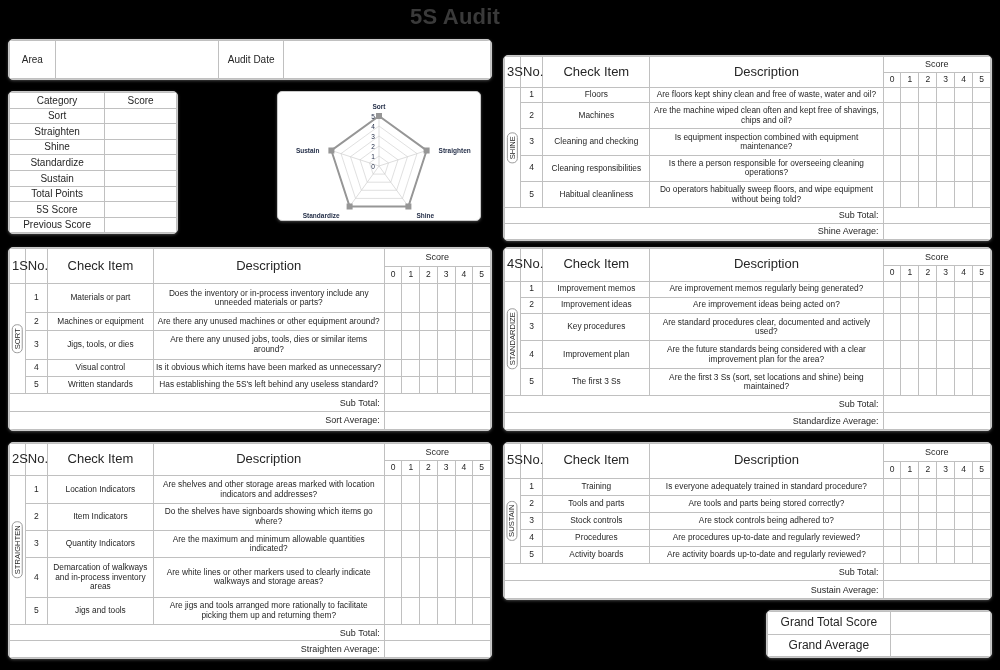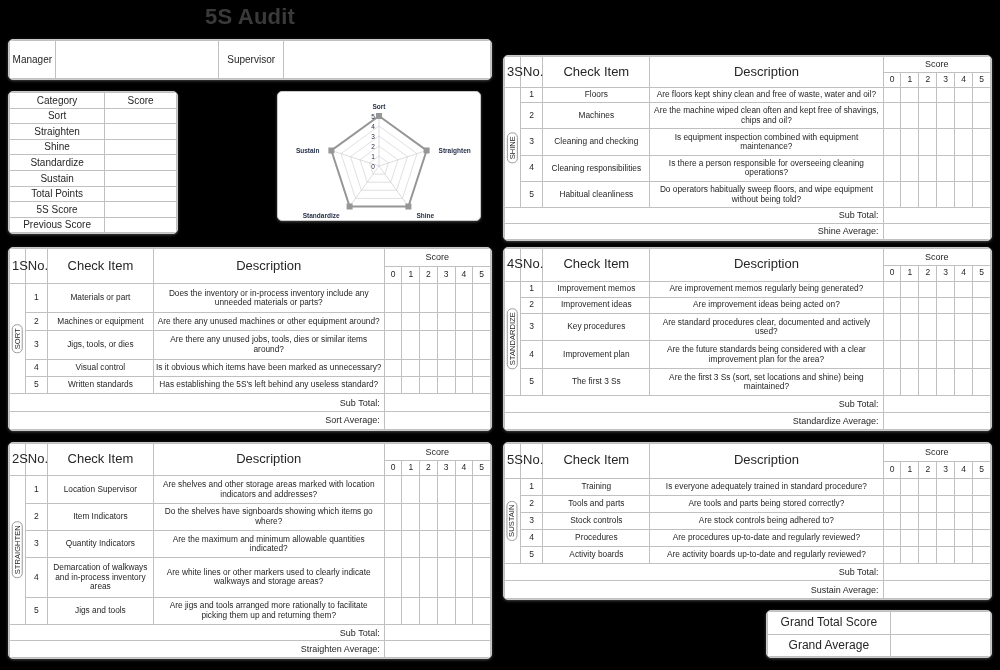--- a/index.html
+++ b/index.html
@@ -5,21 +5,21 @@
   html,body{margin:0;padding:0;}
   body{
     width:1000px;height:670px;
     background:#000000;
     font-family:"Liberation Sans", sans-serif;
     overflow:hidden;
     position:relative;
   }
   .page-title{
     position:absolute;left:0;top:4px;width:500px;
-    text-align:center;
+    text-align:right;
     font-size:22px;font-weight:bold;color:#3a3a3a;
     letter-spacing:.2px;
   }
   
   .panel{
     position:absolute;
     background:#ffffff;
     border:1px solid #c9c9c9;
     border-radius:5px;
     box-shadow:0 1px 3px rgba(120,120,120,.55);
@@ -100,23 +100,23 @@
 </style>
 </head>
 <body>
 
 <div class="page-title">5S Audit</div>
 
 <div class="panel" id="info-panel">
   <table class="grid">
     <tbody id="info-body">
         <tr>
-          <td style="width:9.5%">Manager</td>
+          <td style="width:9.5%">Area</td>
           <td style="width:34%"></td>
-          <td style="width:13.5%">Supervisor</td>
+          <td style="width:13.5%">Audit Date</td>
           <td style="width:43%"></td>
         </tr>
       </tbody>
   </table>
 </div>
 
 <div class="panel" id="category-panel">
   <table class="grid">
     <colgroup>
         <col style="width:57%">
@@ -306,21 +306,21 @@
           <td class="scorenum" style="width:3.7%">4</td>
           <td class="scorenum" style="width:3.7%">5</td>
         </tr>
         <tr>
           <td class="rot-cell" rowspan="5">
             <div class="rot-box">
               <div class="rot-inner">STRAIGHTEN</div>
             </div>
           </td>
           <td class="no-cell">1</td>
-          <td>Location Supervisor</td>
+          <td>Location Indicators</td>
           <td>Are shelves and other storage areas marked with location indicators and addresses?</td>
           <td class="scorecell"></td>
           <td class="scorecell"></td>
           <td class="scorecell"></td>
           <td class="scorecell"></td>
           <td class="scorecell"></td>
           <td class="scorecell"></td>
         </tr>
         <tr>
           <td class="no-cell">2</td>

